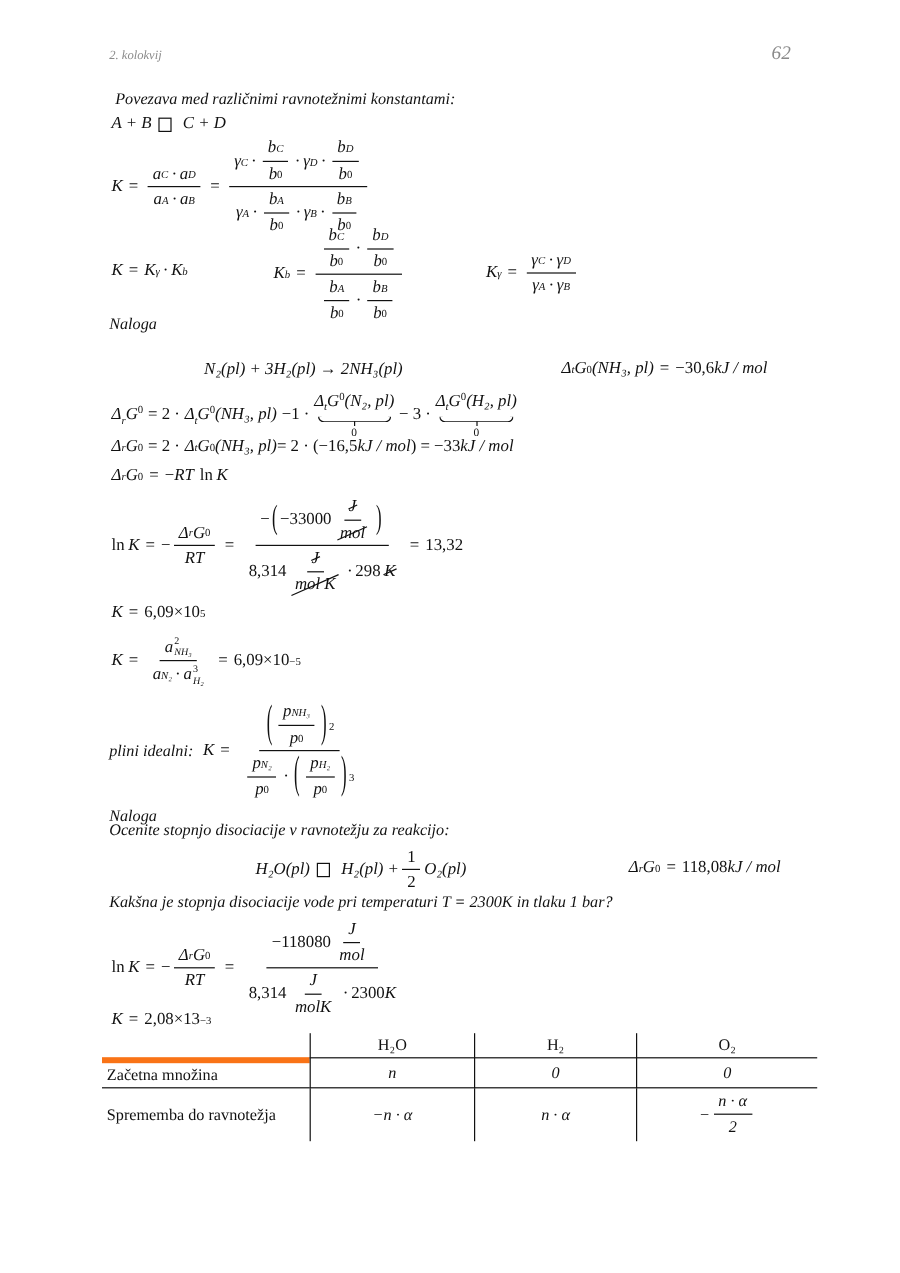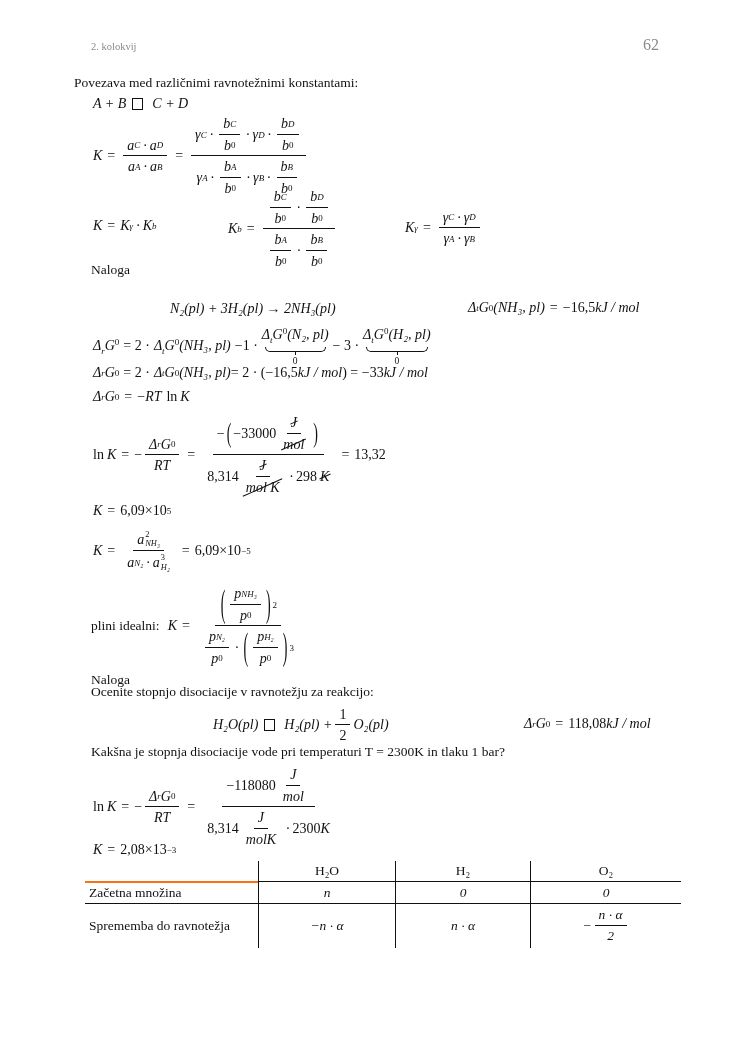--- a/index.html
+++ b/index.html
@@ -1,20 +1,20 @@
 <!DOCTYPE html>
 <html><head>
 <meta charset="utf-8">
 <style>
   html,body{margin:0;padding:0;background:#ffffff;}
   #page{position:relative;width:750px;height:1061px;background:#ffffff;overflow:hidden;color:#111;}
   .abs{position:absolute;}
   .row{display:flex;align-items:center;}
   .top{display:flex;align-items:center;}
-  .tx{font-family:"Liberation Serif",serif;font-size:13.5px;color:#111;white-space:nowrap;}
+  .tx{font-family:"Liberation Serif",serif;font-size:13.5px;color:#111;white-space:nowrap;font-style:italic;}
   .m{font-family:"Liberation Serif",serif;font-style:italic;font-size:14px;color:#111;white-space:nowrap;}
   .up{font-style:normal;}
   .gray{color:#8a8a8a;}
   .sb{font-size:0.64em;vertical-align:-0.45em;line-height:0;}
   .sp{font-size:0.64em;vertical-align:0.55em;line-height:0;}
   .spp{font-size:0.64em;vertical-align:1.2em;line-height:0;}
   .o{font-style:normal;margin:0 5px;}
   .d{margin:0 3px;}
   .fr{display:inline-flex;flex-direction:column;align-items:center;vertical-align:middle;margin:0 3px;line-height:1.25;}
   .fr>.nu{display:flex;align-items:center;justify-content:center;border-bottom:1px solid #111;padding:0 4px 1px;white-space:nowrap;}
@@ -37,21 +37,21 @@
   .it{font-style:italic;}
 </style>
 </head>
 <body>
 
 <div id="page">
 
   <div class="abs tx gray" style="left:91px;top:41px;font-size:10.5px;">2. kolokvij</div>
   <div class="abs tx gray" style="left:643px;top:36px;font-size:16px;">62</div>
 
-  <div class="abs tx" style="left:74px;top:75px;">Povezava med različnimi ravnotežnimi konstantami:</div>
+  <div class="abs tx" style="left:96px;top:75px;">Povezava med različnimi ravnotežnimi konstantami:</div>
 
   <div class="abs m row" style="left:93px;top:96px;">
     <span>A + B</span>
     <span class="boxg"></span>
     <span>C + D</span>
   </div>
 
   <div class="abs m row" style="left:93px;top:110px;height:92px;">
     <span>K</span>
       <span class="o">=</span>
@@ -223,21 +223,21 @@
   <div class="abs tx" style="left:91px;top:262px;">Naloga</div>
 
   <div class="abs m" style="left:170px;top:301px;">N₂(pl) + 3H₂(pl) → 2NH₃(pl)</div>
   <div class="abs m row" style="left:468px;top:300px;">
     <span>Δ</span>
       <span class="sb">t</span>
       <span>G</span>
       <span class="sp up">0</span>
     <span>(NH₃, pl)</span>
       <span class="o">=</span>
-    <span class="up">−16,5</span>
+    <span class="up">−30,6</span>
       <span>kJ / mol</span>
   </div>
 
   <div class="abs m top" style="left:93px;top:324px;">
     <span style="line-height:21px;"><span>Δ</span><span class="sb">r</span><span>G</span><span class="sp up">0</span></span>
     <span class="up" style="line-height:21px;margin:0 4px;">= 2 ·</span>
     <span style="line-height:21px;"><span>Δ</span><span class="sb">t</span><span>G</span><span class="sp up">0</span><span>(NH₃, pl)</span></span>
     <span class="up" style="line-height:21px;margin:0 4px;">−1 ·</span>
     <span class="ub">
       <span style="line-height:21px;"><span>Δ</span><span class="sb">t</span><span>G</span><span class="sp up">0</span><span>(N₂, pl)</span></span>
@@ -486,21 +486,21 @@
     <span class="up">2,08×13</span>
       <span class="sp up">−3</span>
   </div>
 
   <div class="tbl">
     <div class="c hb" style="border-bottom:none;"></div>
     <div class="c vl">H₂O</div>
     <div class="c vl">H₂</div>
     <div class="c vl">O₂</div>
 
-    <div class="c lab hb" style="border-top:2px solid #f97316;">Začetna množina</div>
+    <div class="c lab hb" style="border-top:5px solid #f97316;">Začetna množina</div>
     <div class="c vl hb it" style="border-top:1px solid #111;">n</div>
     <div class="c vl hb it" style="border-top:1px solid #111;">0</div>
     <div class="c vl hb it" style="border-top:1px solid #111;">0</div>
 
     <div class="c lab" style="min-height:44px;">Sprememba do ravnotežja</div>
     <div class="c vl it" style="min-height:44px;">−n · α</div>
     <div class="c vl it" style="min-height:44px;">n · α</div>
     <div class="c vl it" style="min-height:44px;">
       <span>−</span>
       <span class="fr">

